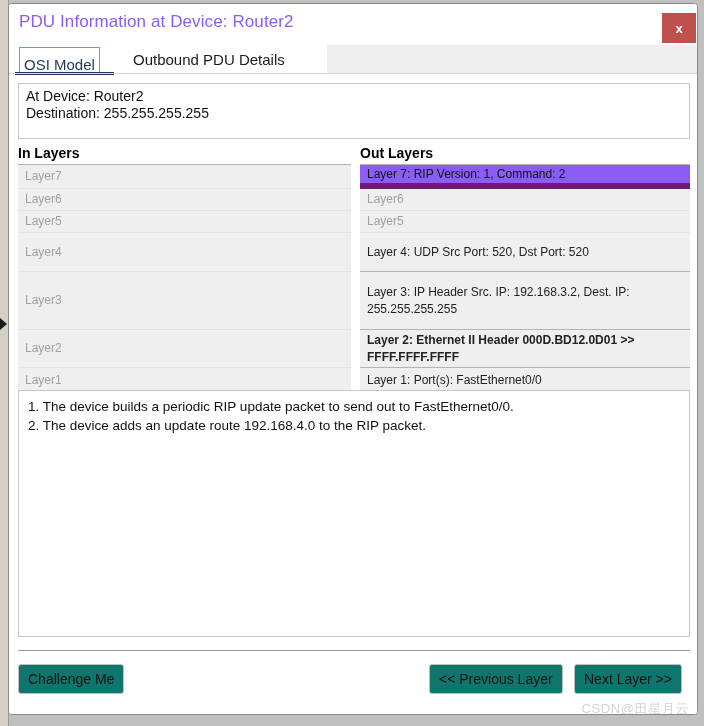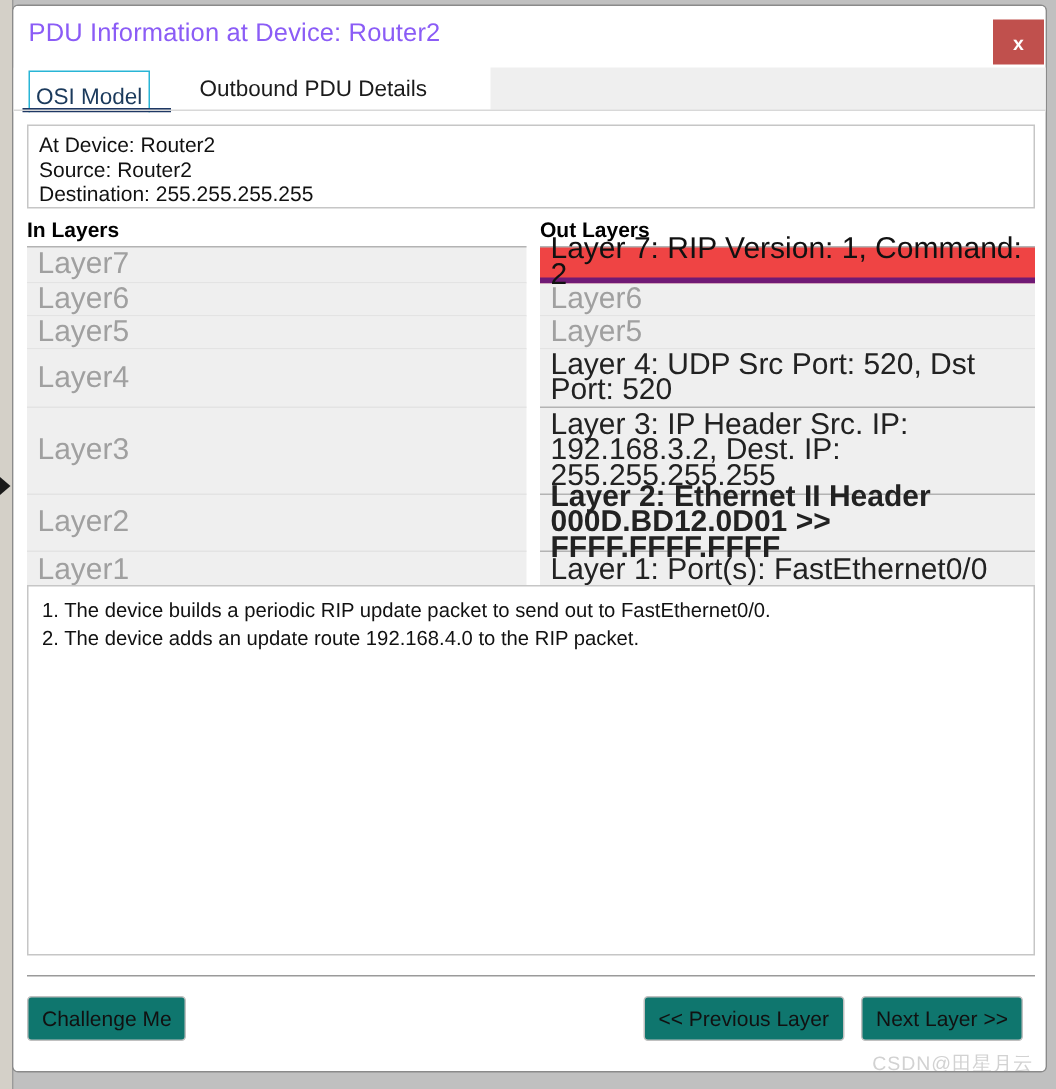--- a/index.html
+++ b/index.html
@@ -190,38 +190,38 @@
   .layer-panel.in {
     left: 9px;
     width: 333px;
   }
   .layer-panel.out {
     left: 351px;
     width: 330px;
   }
   .layer-row {
     box-sizing: border-box;
-    font-size: 20px;
+    font-size: 12px;
     color: #222;
     padding: 2px 5px 2px 7px;
     border-bottom: 1px solid #b3b3b3;
     line-height: 17px;
     background: #efefef;
     display: flex;
     align-items: center;
   }
   .layer-row.dim {
     color: #a0a0a0;
     border-bottom: 1px solid #e3e3e3;
     background: #efefef;
   }
   .layer-row.active {
-    background: #ef4444;
+    background: #8b5cf6;
     color: #111;
-    border-bottom: 4px solid #701a75;
+    border-bottom: 6px solid #701a75;
   }
   .layer-row.top {
     border-top: 1px solid #b3b3b3;
   }
   .layer-row .txt {
     display: block;
   }
 
   
   .envelope-icon {
@@ -314,21 +314,20 @@
     <div class="tab tab-osi">OSI Model</div>
     <div class="tab-osi-underline"></div>
     <div class="tab tab-outbound">Outbound PDU Details</div>
     <div class="tabstrip-line"></div>
   </div>
 
   <div class="content">
 
     <div class="infobox">
       <div class="line">At Device: Router2</div>
-      <div class="line">Source: Router2</div>
       <div class="line">Destination: 255.255.255.255</div>
     </div>
 
     <div class="col-header in">In Layers</div>
     <div class="col-header out">Out Layers</div>
 
     <div class="layer-panel in">
       <div class="layer-row dim top" style="height:25px;">
           <span class="txt">Layer7</span>
         </div>

